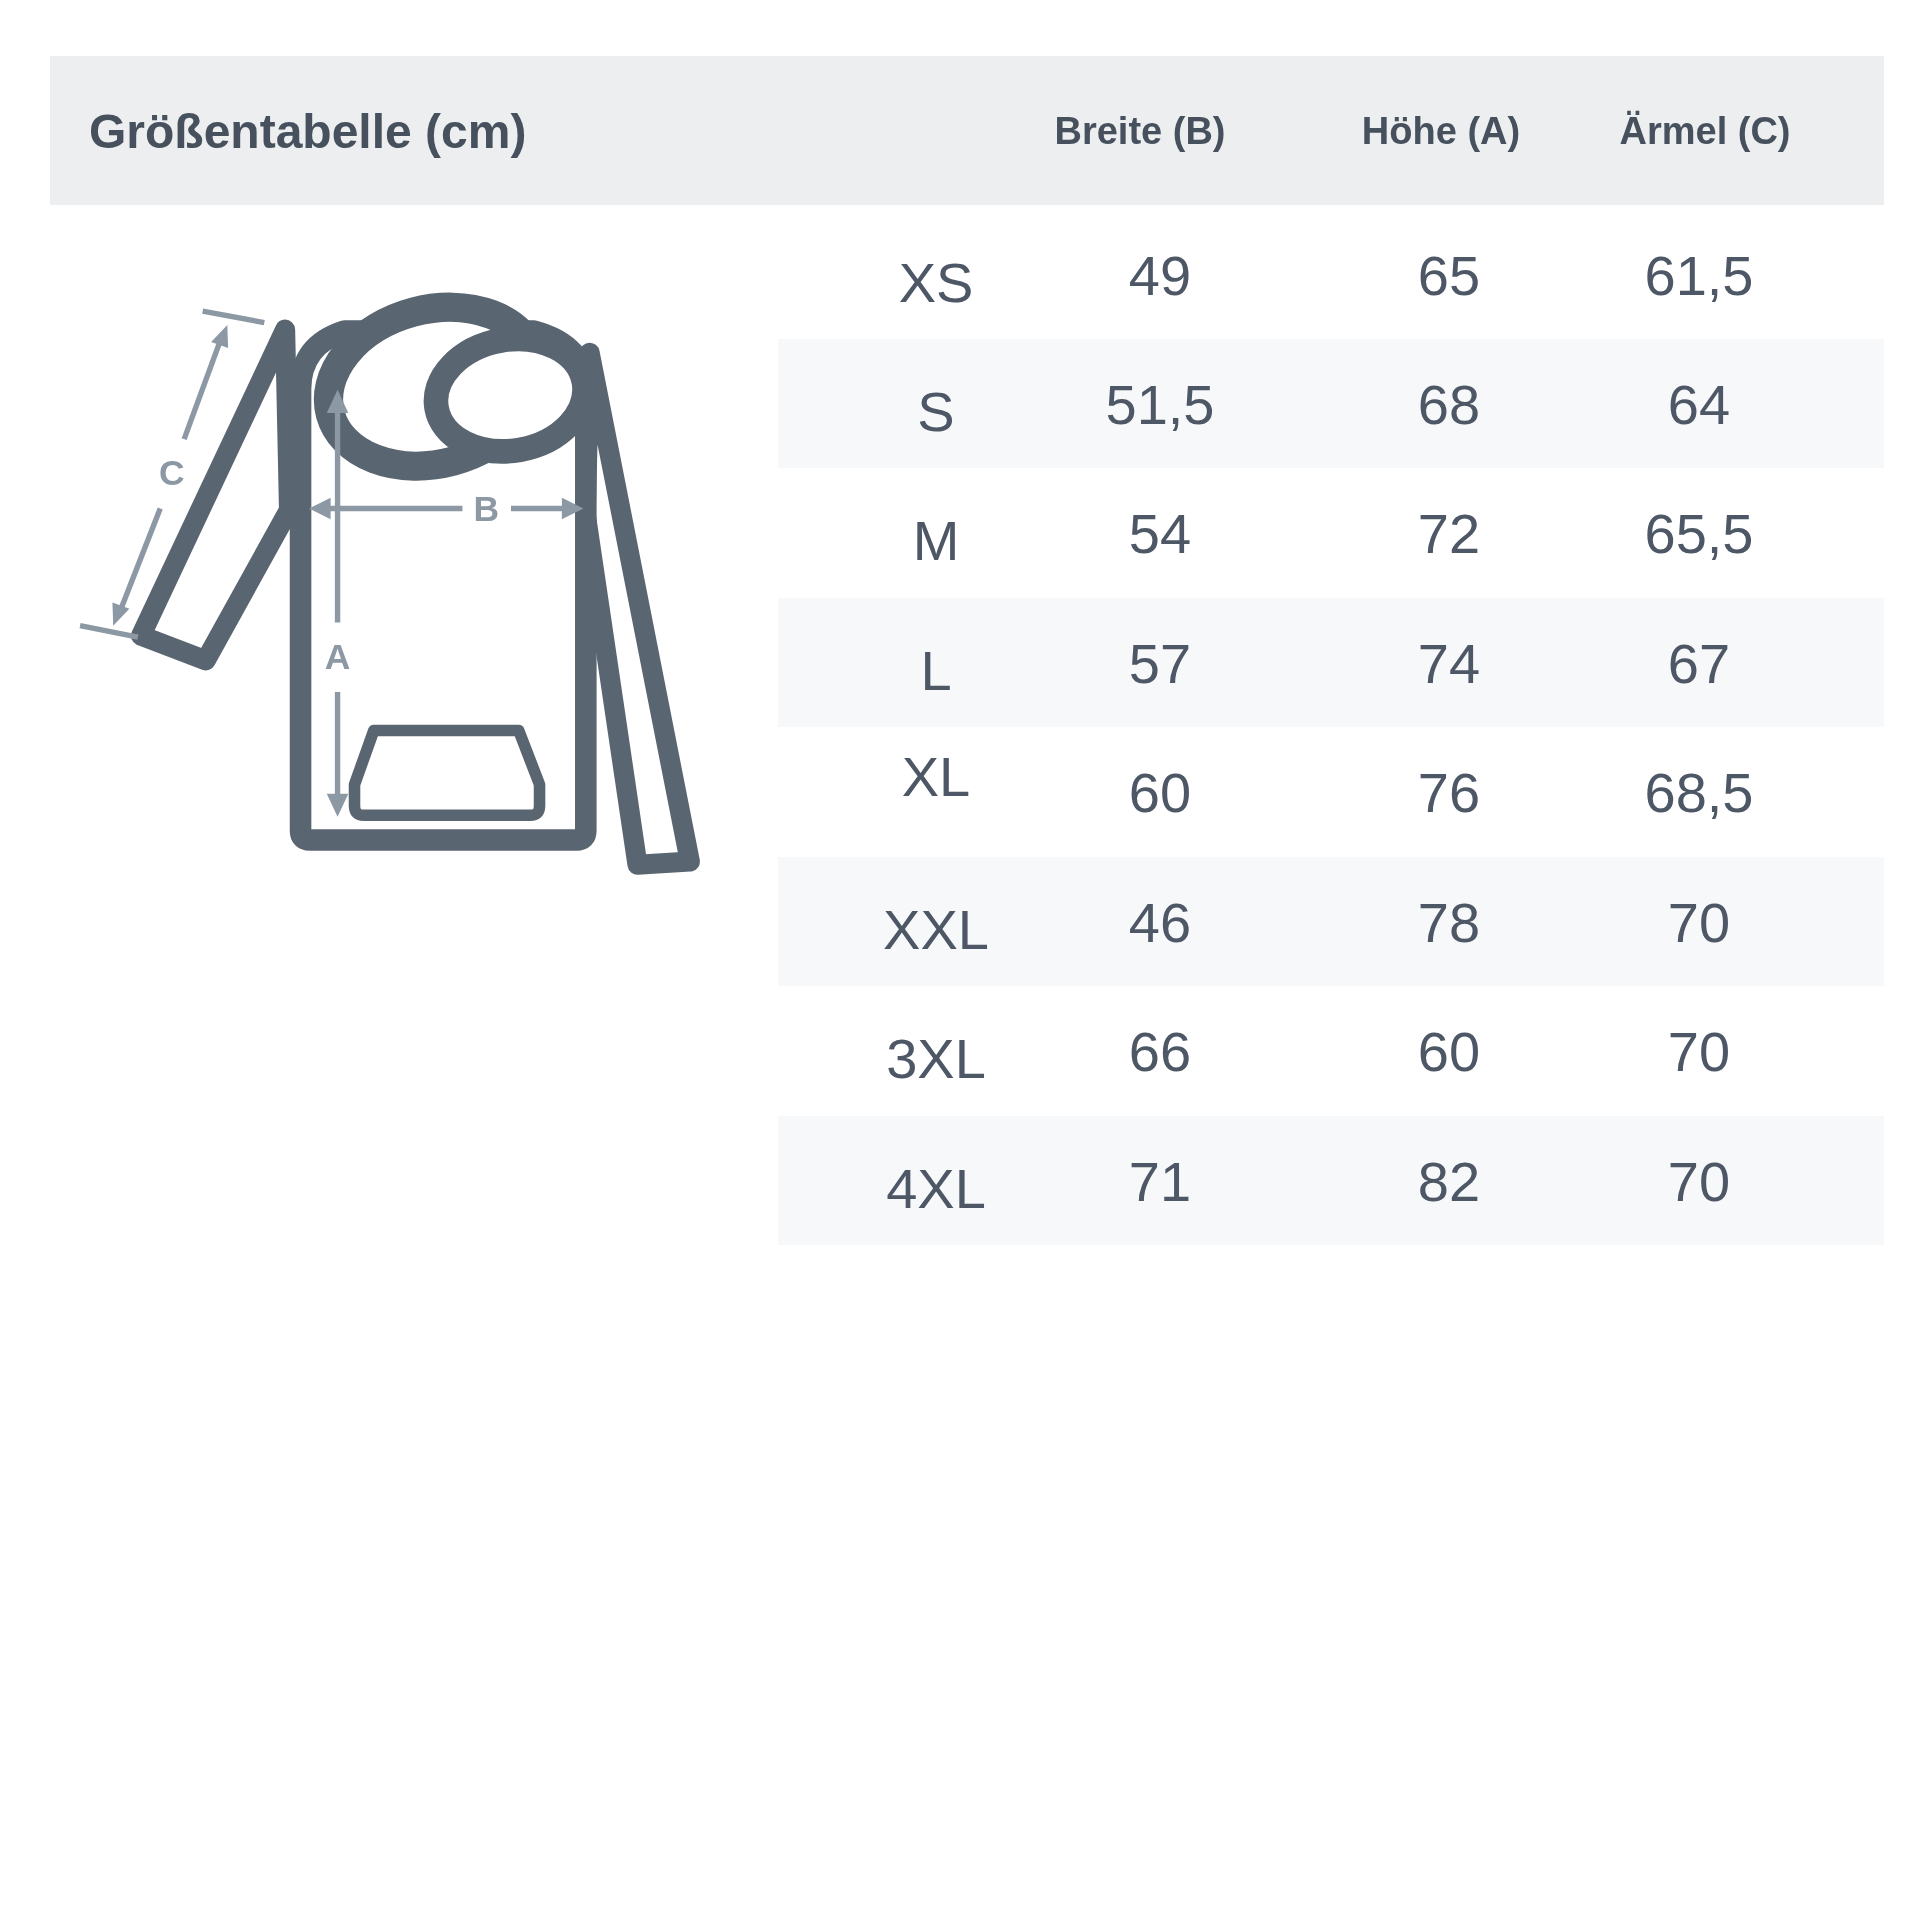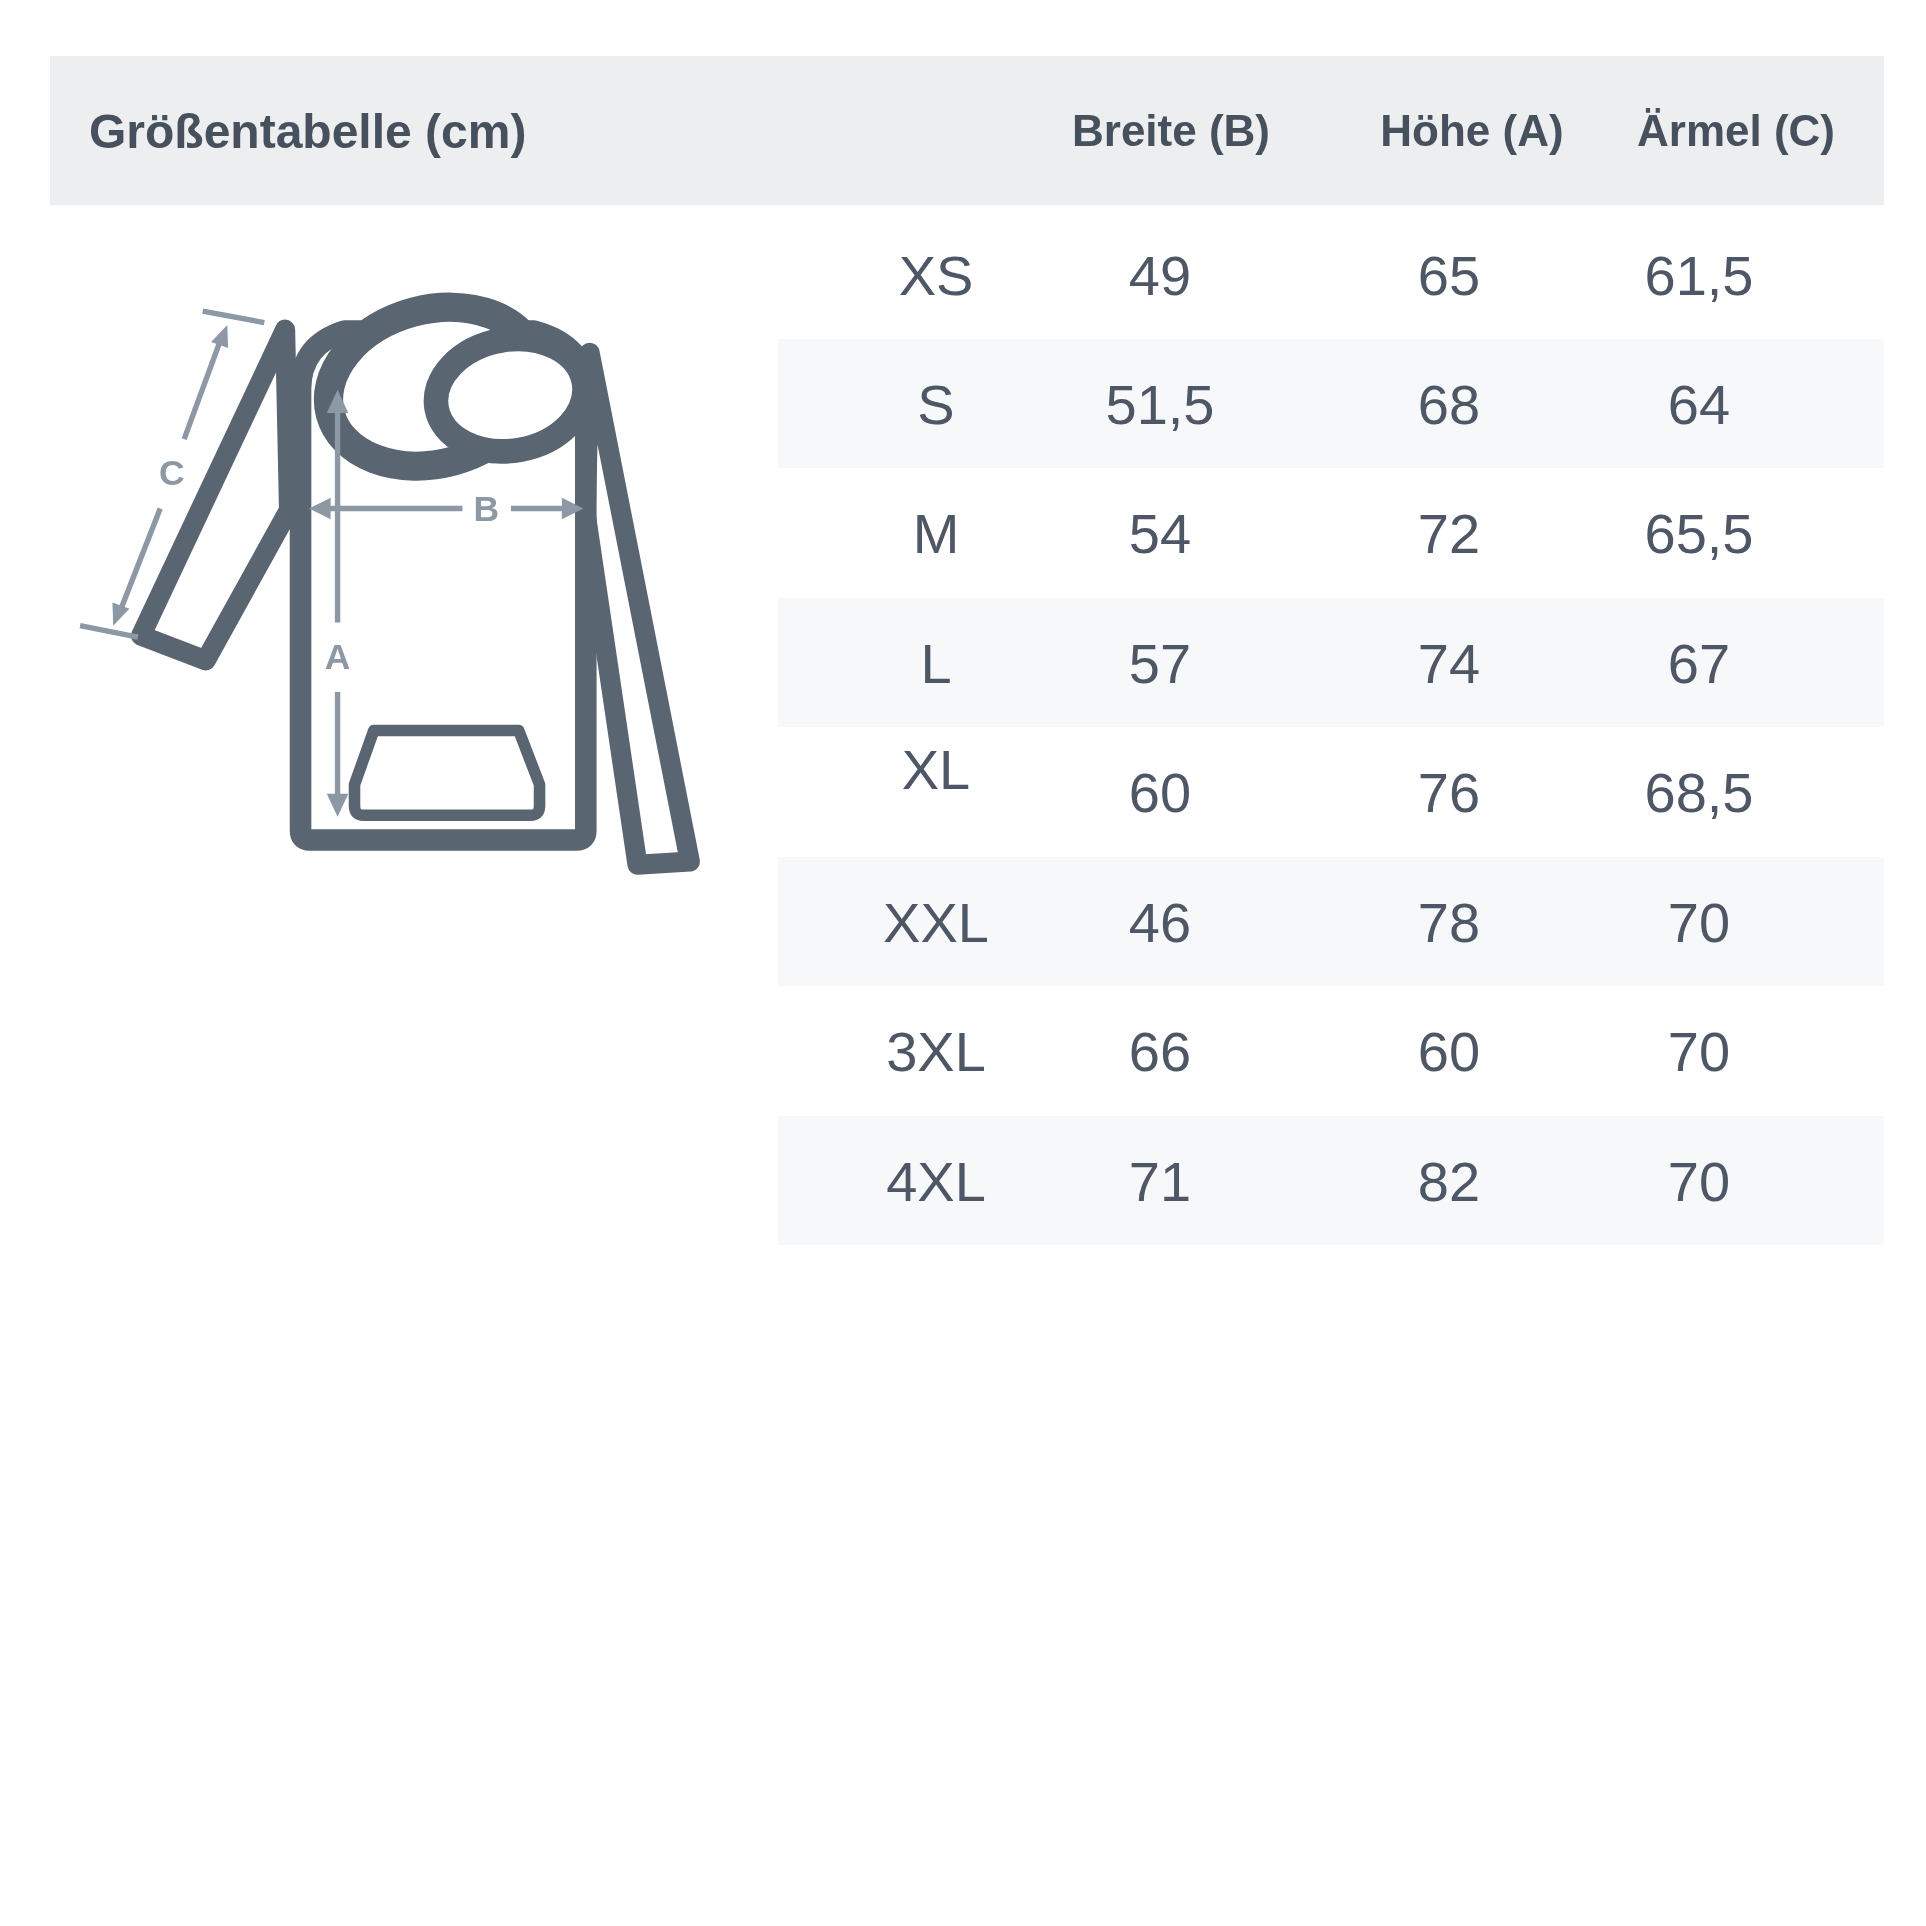--- a/index.html
+++ b/index.html
@@ -4,31 +4,31 @@
 <style>
   html,body{margin:0;padding:0;background:#ffffff;}
   #page{position:relative;width:1926px;height:1926px;background:#ffffff;overflow:hidden;
         font-family:"Liberation Sans", sans-serif;border-radius:31px;}
   
   #header-band{position:absolute;left:50px;top:56px;width:1834px;height:149px;
                background:#eceef0;display:flex;align-items:center;}
   #title{position:absolute;left:39px;top:50%;transform:translateY(-50%);
          font-size:48px;font-weight:bold;color:#47515e;white-space:nowrap;}
   .col-head{position:absolute;top:50%;transform:translate(-50%,-50%);
-            font-size:44px;font-weight:bold;color:#47515e;white-space:nowrap;margin-left:31px;}
+            font-size:38px;font-weight:bold;color:#47515e;white-space:nowrap;}
   #col-head-b{left:1090px;}
   #col-head-a{left:1391px;}
   #col-head-c{left:1655px;}
   
   .trow{position:absolute;left:0;width:1926px;height:129px;}
   .trow.striped{background:linear-gradient(to right,
       rgba(0,0,0,0) 778px, #f7f8f9 778px, #f7f8f9 1884px, rgba(0,0,0,0) 1884px);}
   .cell{position:absolute;top:50%;transform:translate(-50%,-50%);
         font-size:56px;color:#4d5765;white-space:nowrap;}
-  .cell.size{left:936px;}
+  .cell.size{left:936px;margin-top:7px;}
   .cell.vb{left:1160px;}
   .cell.va{left:1449px;}
   .cell.vc{left:1699px;}
   .cell.raised{top:calc(50% - 23px);}
   
   #footer-note{position:absolute;left:83px;top:1265px;width:1772px;
                font-size:46px;line-height:71px;color:#7b8593;}
   #footer-note b{font-weight:bold;color:#7b8593;}
   
   #hoodie-svg{position:absolute;left:50px;top:254px;}

